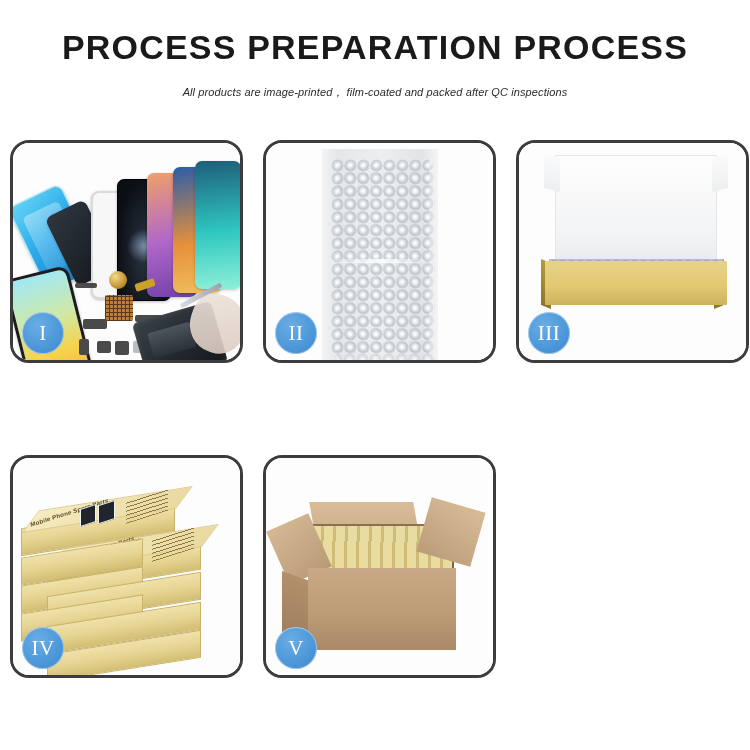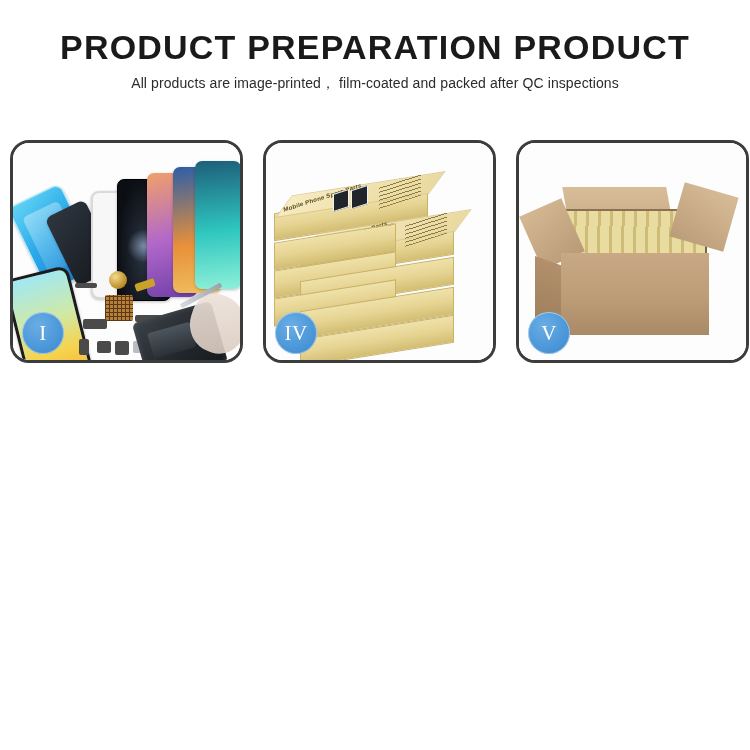--- a/index.html
+++ b/index.html
@@ -26,26 +26,27 @@
     font-size: 34px;
     font-weight: 700;
     letter-spacing: 1.2px;
     color: #1a1a1a;
     line-height: 1.05;
     margin: 0;
     white-space: nowrap;
   }
   .subtitle {
     font-family: "Liberation Sans", sans-serif;
-    font-size: 14px;
+    font-size: 11px;
     font-weight: 400;
     color: #2b2b2b;
-    margin: 9px 0 0 0;
+    margin: 19px 0 0 0;
     letter-spacing: 0.1px;
     white-space: nowrap;
+    font-style: italic;
   }
 
   
   .grid {
     position: absolute;
     left: 10px;
     top: 140px;
     width: 730px;
     display: grid;
     grid-template-columns: 233px 233px 233px;
@@ -239,21 +240,21 @@
     background-color:#b4936f; transform: skewY(18deg);}
   .c6-seam{position:absolute;left:28px;top:56px;width:176px;height:3px;
     background:rgba(120,95,68,.45);transform:skewY(16deg);}
   .c6-tape1{position:absolute;left:56px;top:90px;width:16px;height:20px;background:rgba(150,122,92,.7);}
   .c6-tape2{position:absolute;left:56px;top:152px;width:16px;height:20px;background:rgba(150,122,92,.7);}
 </style>
 </head>
 <body>
 
 <div class="header">
-  <h1 class="title">PRODUCT PREPARATION PRODUCT</h1>
+  <h1 class="title">PROCESS PREPARATION PROCESS</h1>
   <p class="subtitle">All products are image-printed， film-coated and packed after QC inspections</p>
 </div>
 
 <div class="grid">
 
   <div class="card">
     <div class="card-stage">
       <div class="phone p-film"></div>
       <div class="phone p-dark"></div>
       <div class="phone p-white"></div>
@@ -273,21 +274,41 @@
       <div class="part" style="left:84px; top:198px; width:14px; height:12px;"></div>
       <div class="part" style="left:102px; top:198px; width:14px; height:14px;"></div>
       <div class="part silver" style="left:120px; top:198px; width:12px; height:12px;"></div>
       <div class="backplate"></div>
       <div class="hand"></div>
       <div class="tweezer"></div>
     </div>
     <div class="badge">I</div>
   </div>
 
-
+  <div class="card">
+    <div class="card-stage">
+      <div class="wrap-sheet">
+        <div class="bubbles"></div>
+        <div class="bubbles off"></div>
+        <div class="wrap-seam"></div>
+      </div>
+    </div>
+    <div class="badge">II</div>
+  </div>
+
+  <div class="card">
+    <div class="card-stage">
+      <div class="c3-lid"></div>
+      <div class="c3-left"></div>
+      <div class="c3-right"></div>
+      <div class="c3-tray-inner"></div>
+      <div class="c3-tray"></div>
+    </div>
+    <div class="badge">III</div>
+  </div>
 
   <div class="card">
     <div class="card-stage">
       <div class="stack">
 
         <div class="sbox" style="left:2px; top:40px; transform:skewY(-9deg);">
           <div style="position:absolute;left:0;top:-16px;width:152px;height:18px;background:linear-gradient(110deg,#f6ecc2,#e9d9a0);transform:skewX(-40deg);transform-origin:left bottom;border:1px solid #dcc98f;"></div>
           <div class="lbl" style="left:8px; top:-12px; transform:rotate(-9deg);">Mobile Phone Spare Parts</div>
           <div class="scr" style="left:58px; top:-12px; width:14px; height:16px; transform:skewY(-9deg);"></div>
           <div class="scr" style="left:76px; top:-13px; width:15px; height:17px; transform:skewY(-9deg);"></div>

